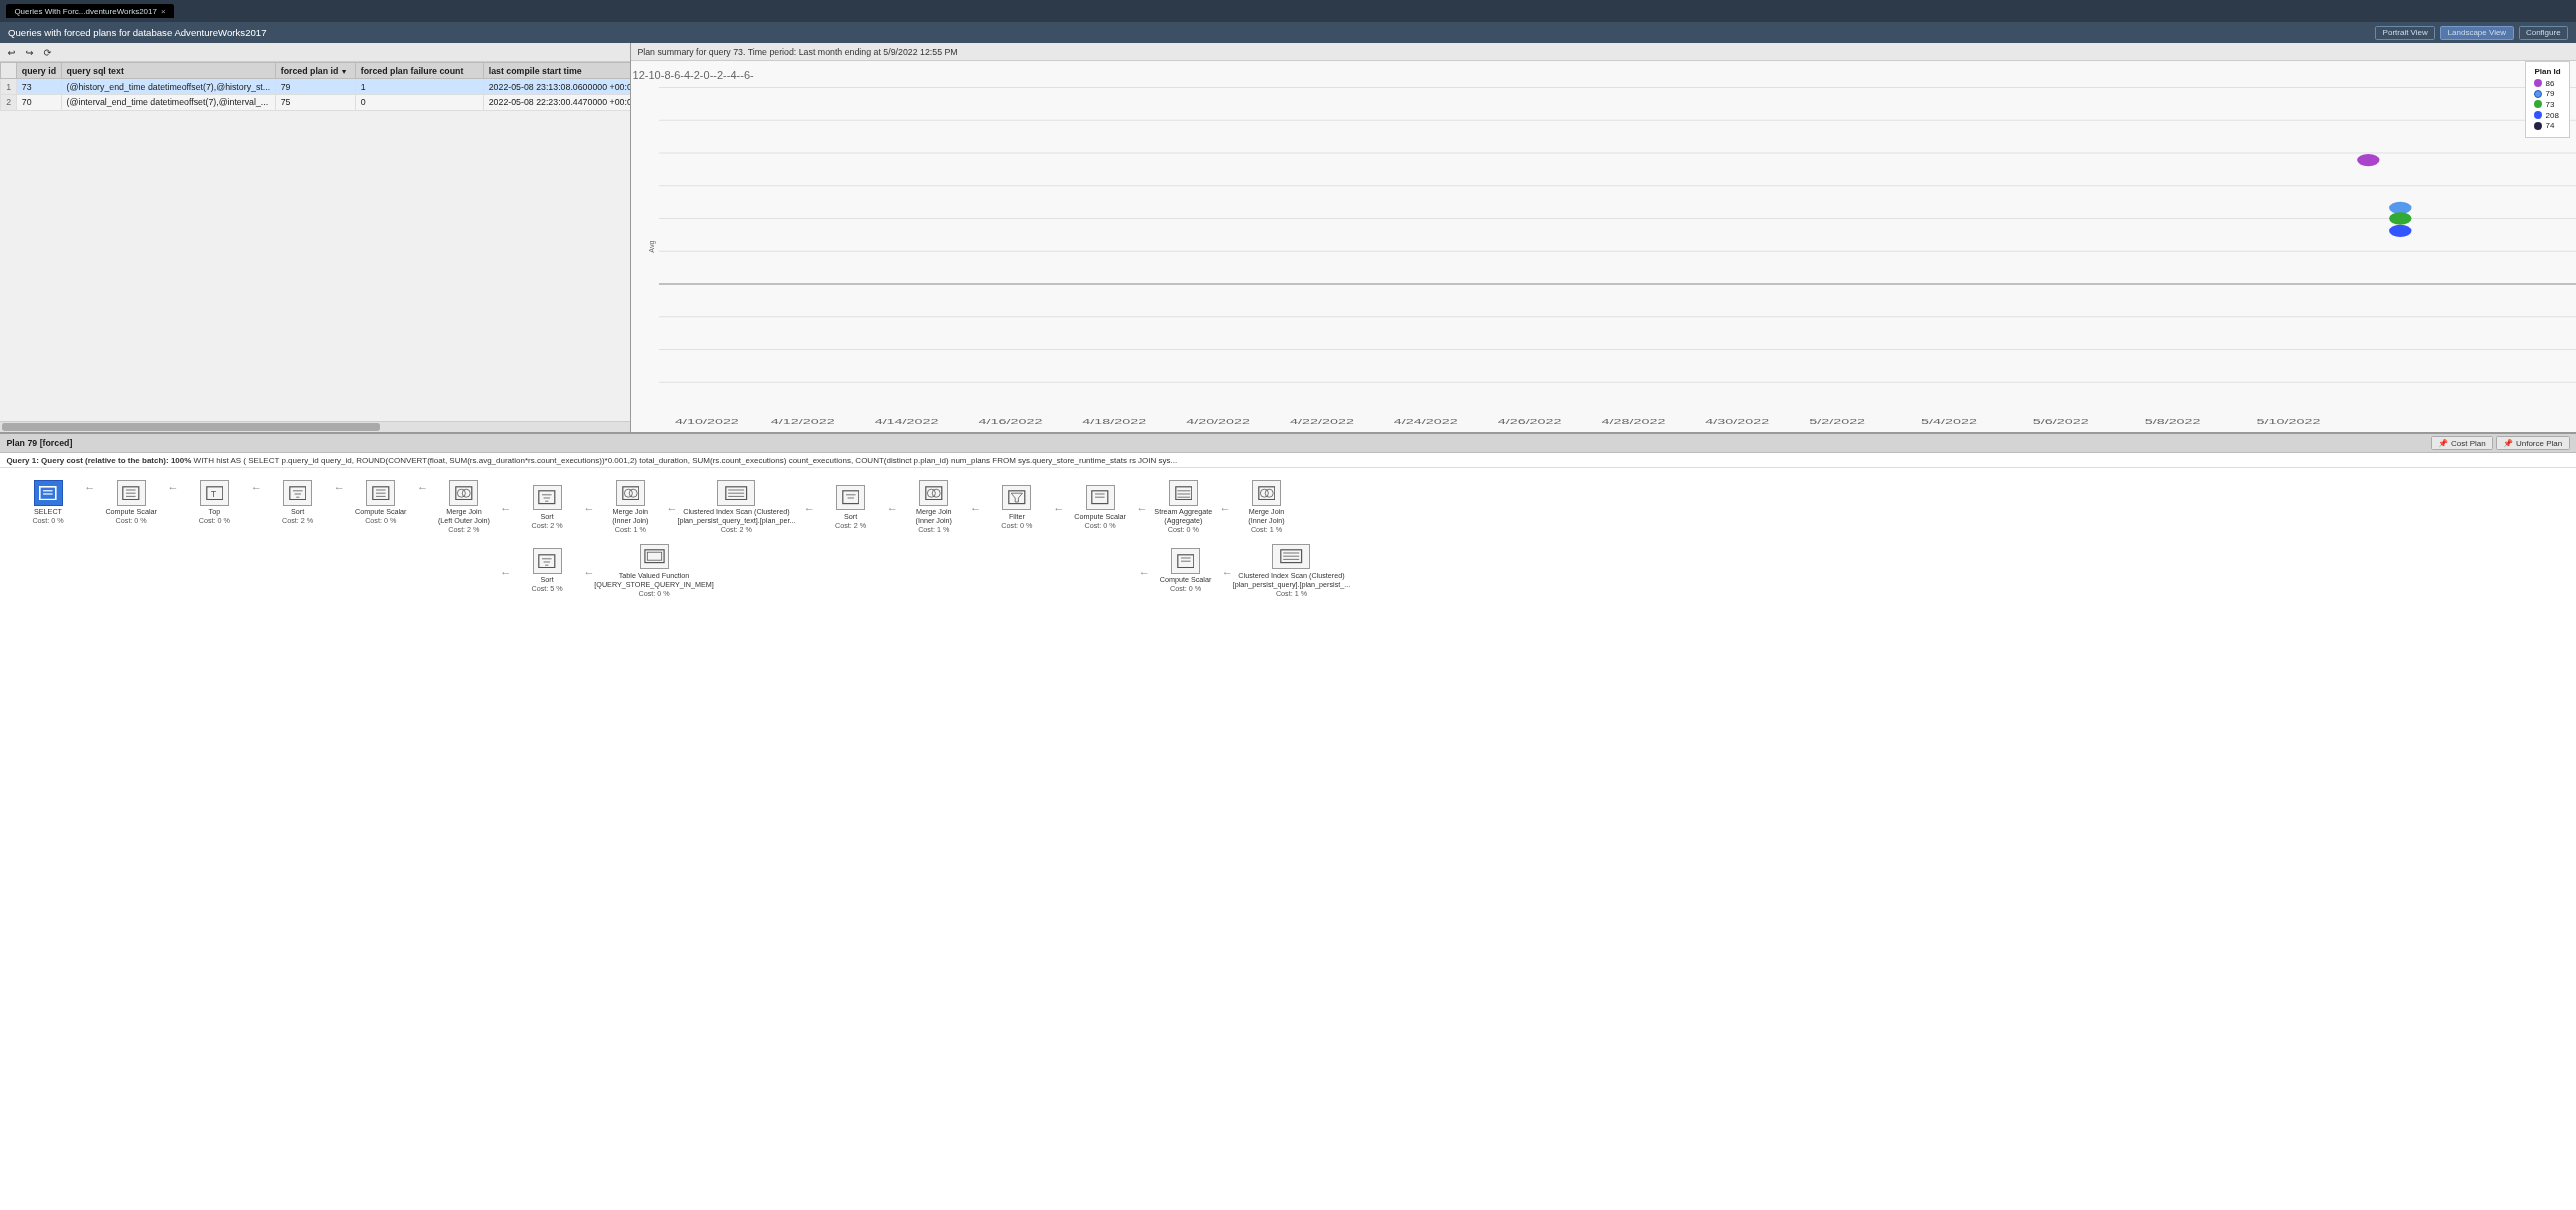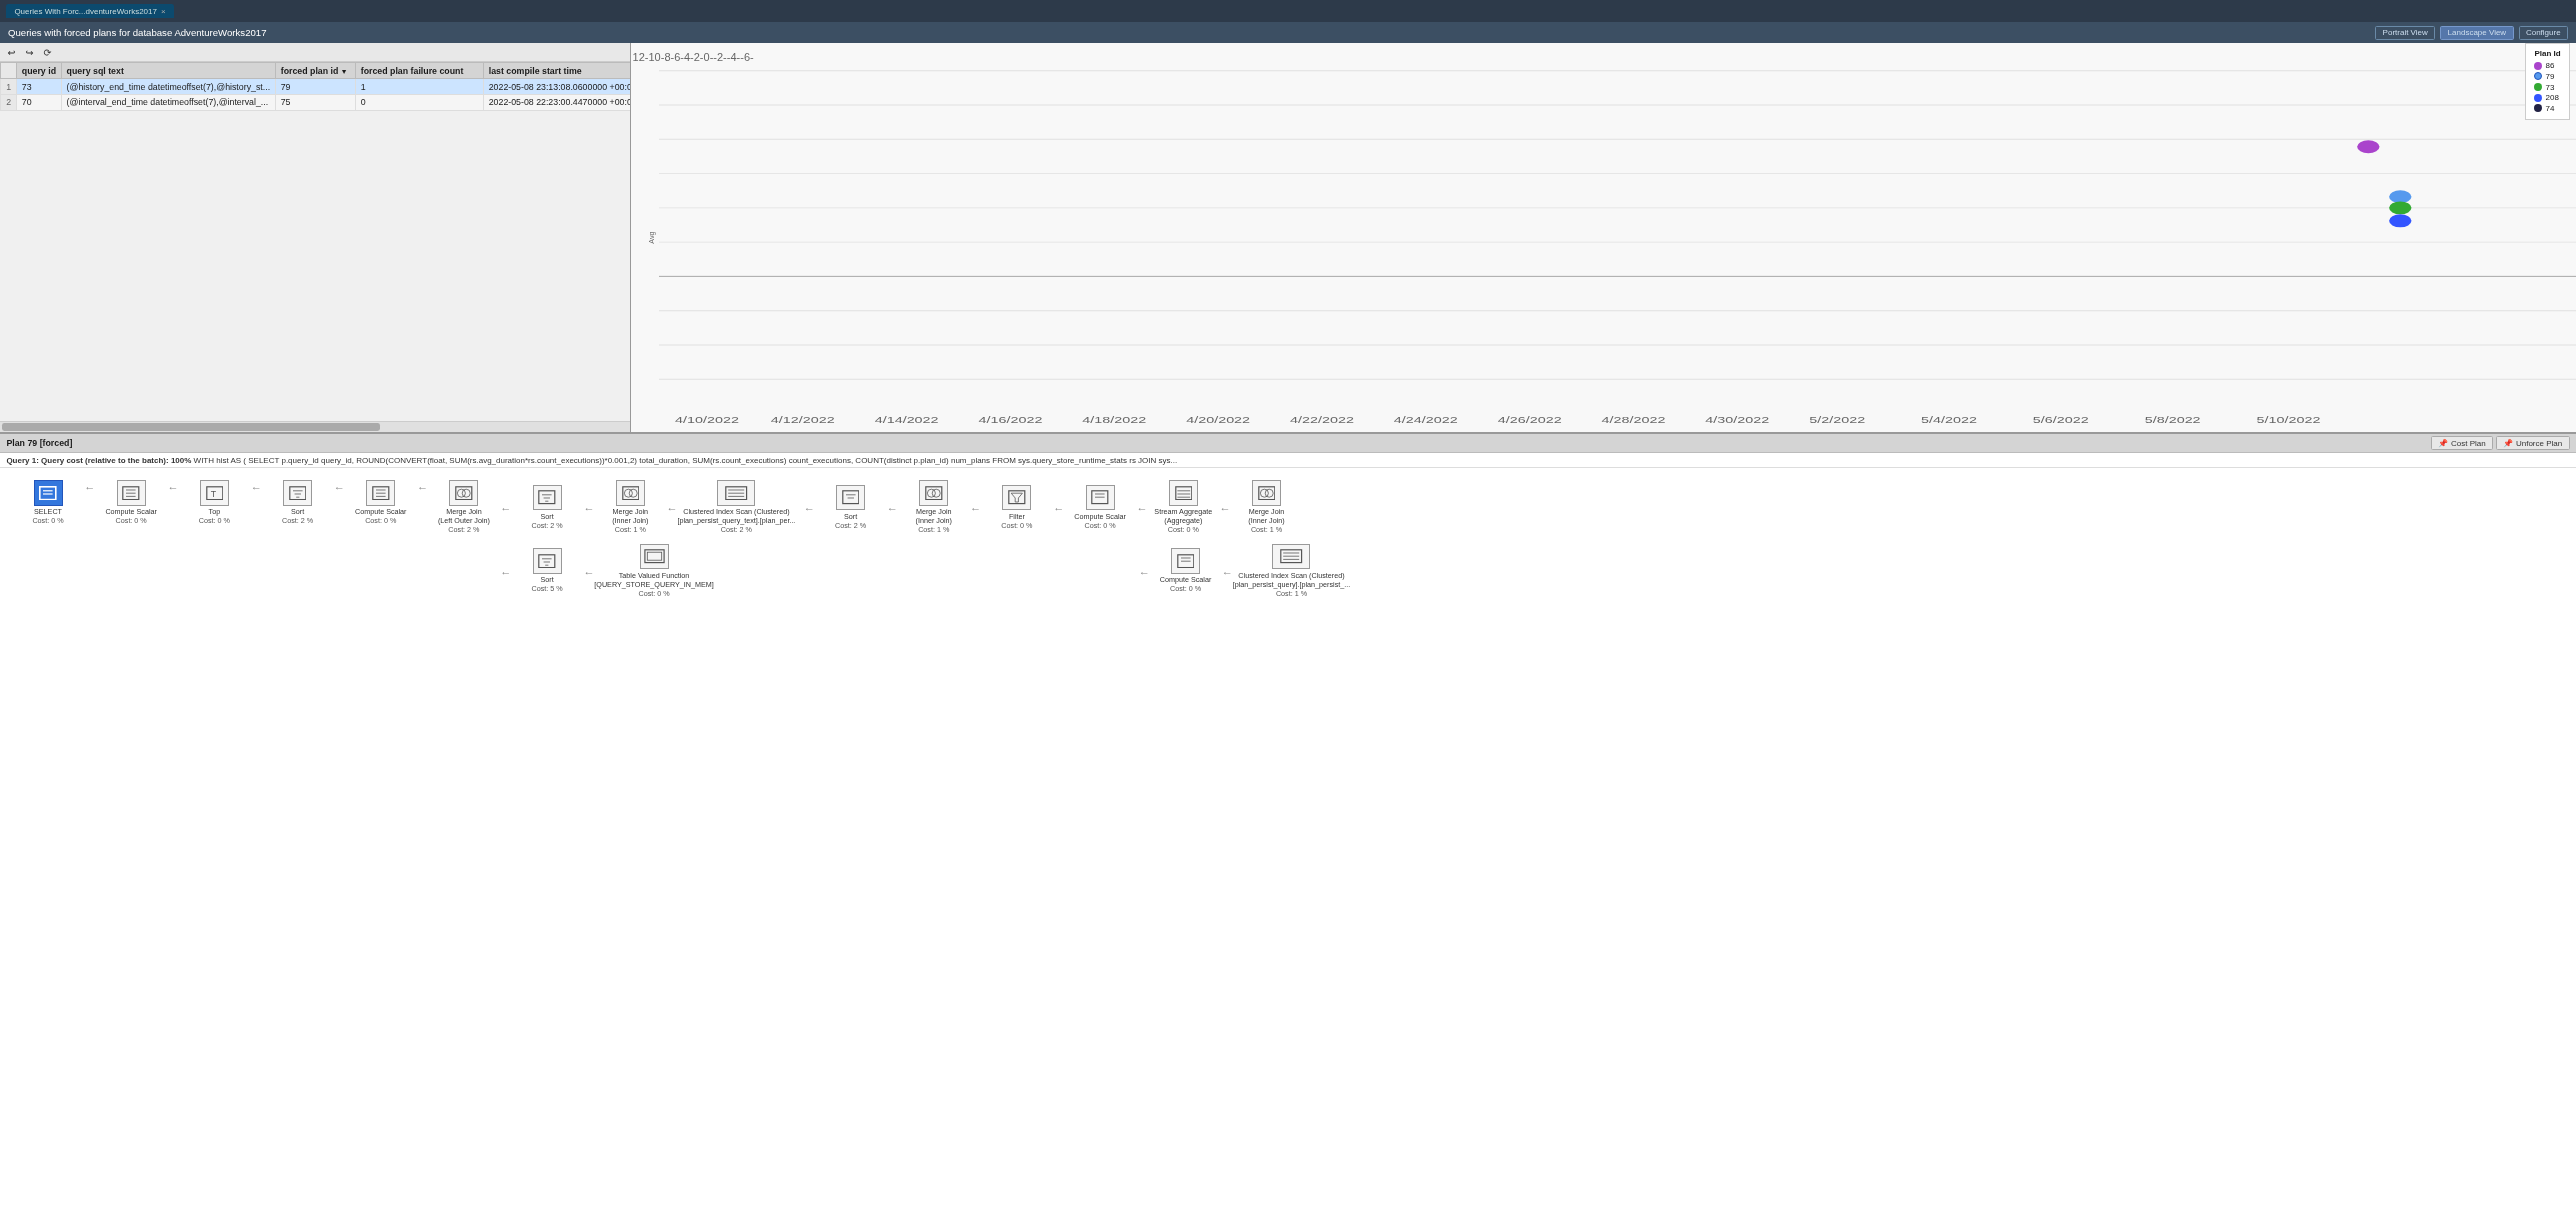--- a/index.html
+++ b/index.html
@@ -9,21 +9,21 @@
     .title-bar {
       background: #2d3a4a;
       color: #fff;
       height: 22.4px;
       display: flex;
       align-items: center;
       padding: 0 6.4px;
       font-size: 8.8px;
     }
     .title-bar-tab {
-      background: #0c4a6e;
+      background: #000000;
       color: #cdd;
       padding: 2.4px 8px;
       border-radius: 2.4px 2.4px 0 0;
       font-size: 8px;
       display: flex;
       align-items: flex-end;
       gap: 4px;
     }
     .title-bar-tab .close-btn {
       color: #aaa;
@@ -392,20 +392,21 @@
             </tbody>
         </table>
       </div>
 
       <div class="grid-scrollbar">
         <div class="grid-scrollbar-thumb"></div>
       </div>
     </div>
 
     <div class="chart-panel">
+      <div class="chart-title">Plan summary for query 73. Time period: Last month ending at 5/9/2022 12:55 PM</div>
       <div class="chart-area">
         <div class="chart-y-axis">
           <span>12-</span>
           <span>10-</span>
           <span>8-</span>
           <span>6-</span>
           <span>4-</span>
           <span>2-</span>
           <span>0-</span>
           <span>-2-</span>

